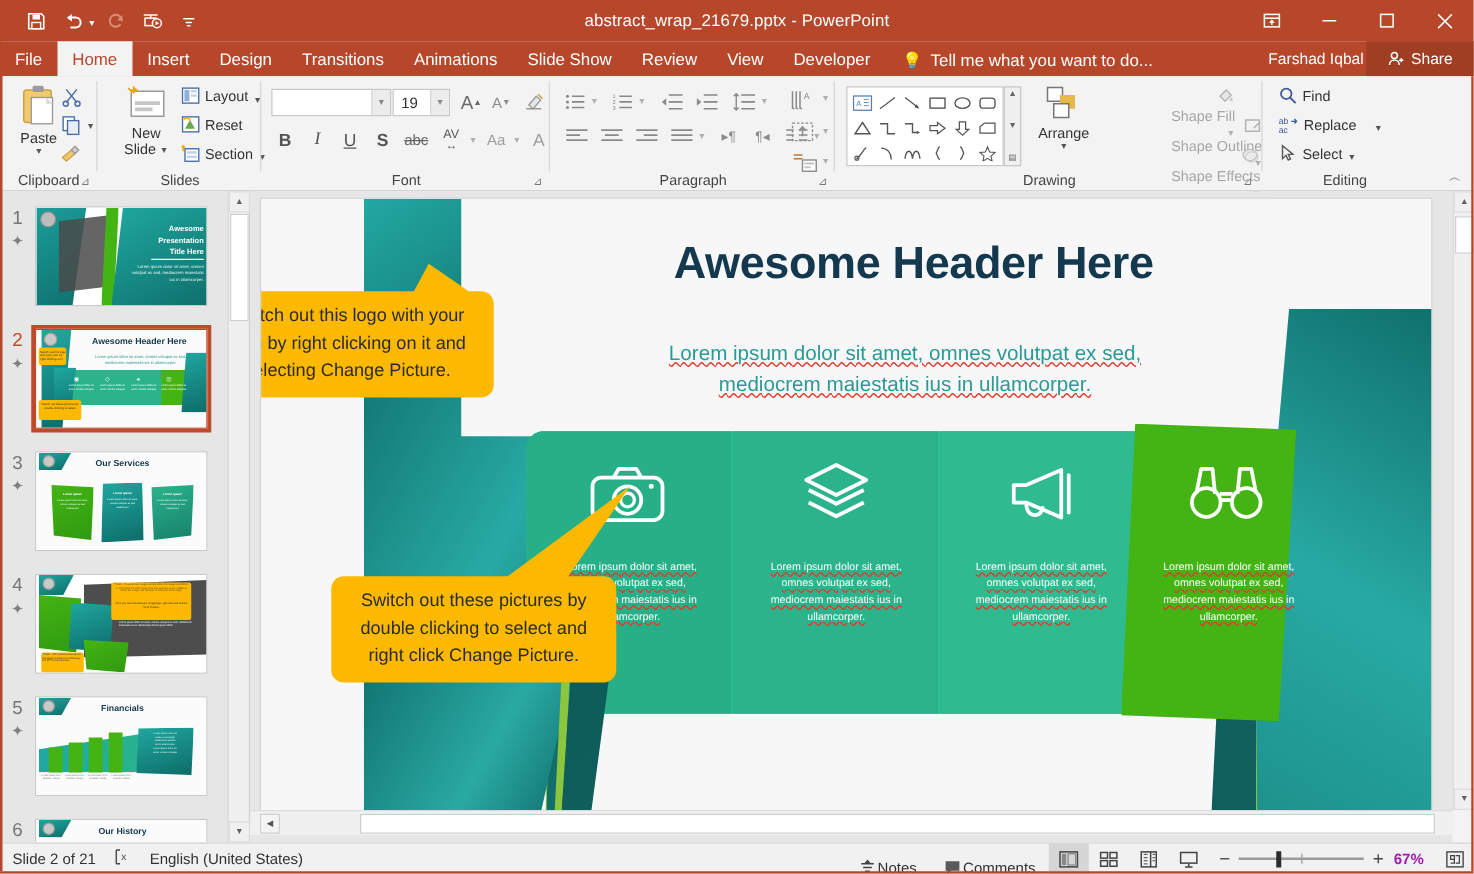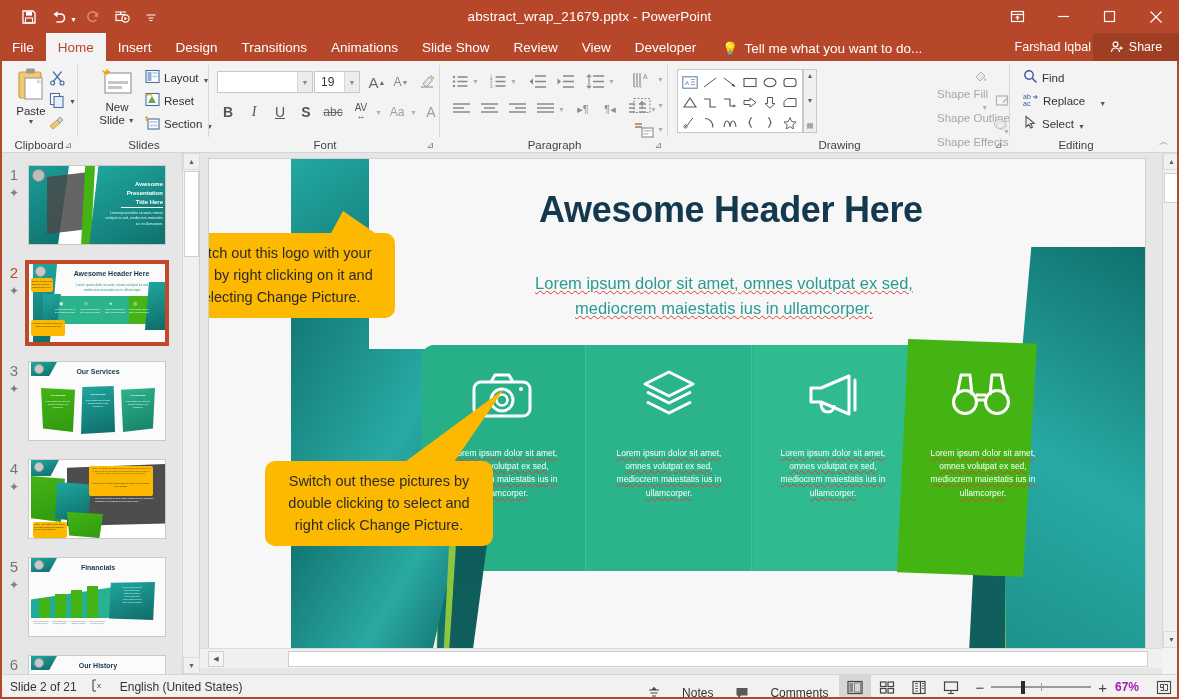--- a/index.html
+++ b/index.html
@@ -198,21 +198,21 @@
   .callout-tail { position: absolute; z-index: 39; }
 
   
   .statusbar {
     position: absolute; left: 0; top: 674px; width: 1179px; height: 25px;
     background: #f1f1f1; border-top: 1px solid #d6d6d6;
     display: flex; align-items: center; font-size: 12px; color: #333;
   }
   .sb-left { display: flex; align-items: center; gap: 14px; padding-left: 10px; }
   .sb-right { margin-left: auto; display: flex; align-items: center; height: 25px; }
-  .sb-item { display: flex; align-items: flex-end; gap: 21px; padding: 0 11px; height: 25px; }
+  .sb-item { display: flex; align-items: flex-start; gap: 1px; padding: 12px 11px; height: 25px; }
   .view-btn {
     width: 32px; height: 25px; display: flex; align-items: center; justify-content: center;
     color: #444;
   }
   .view-btn.active { background: #d6d6d6; }
   .zoom-slider { display: flex; align-items: center; gap: 7px; padding: 0 8px; }
   .zs-track { position: relative; width: 100px; height: 12px; }
   .zs-line { position: absolute; top: 5px; left: 0; width: 100px; height: 2px; background: #9b9b9b; }
   .zs-tick { position: absolute; top: 2px; left: 50px; width: 1px; height: 8px; background: #9b9b9b; }
   .zs-knob { position: absolute; top: 0; left: 30px; width: 4px; height: 13px; background: #2b2b2b; }
@@ -636,20 +636,29 @@
               <path d="M8 1.5 9.7 5.6 14 6 10.8 8.9 11.7 13 8 10.7 4.3 13l.9-4.1L2 6l4.3-.4z" fill="none" stroke="#555" stroke-width=".9"></path>
             </svg>
           </div>
       </div>
       <div class="galscroll" style="left:134px;top:8px;height:64px;">
         <span>▲</span>
         <span>▼</span>
         <span>▤</span>
       </div>
 
+      <div class="bigbtn" style="left:152px;top:6px;width:60px;">
+        <svg width="38" height="34" viewBox="0 0 38 34">
+            <rect x="6" y="3" width="12" height="11" fill="#fff" stroke="#777" stroke-width="1.2"></rect>
+            <rect x="16" y="9" width="12" height="11" fill="#e8b84b"></rect>
+            <rect x="11" y="16" width="12" height="11" fill="#fff" stroke="#777" stroke-width="1.2"></rect>
+          </svg>
+        <span>Arrange</span>
+        <span class="caret">▼</span>
+      </div>
 
       <div class="smallitem dim" style="left:268px;top:8px;">
         <svg width="15" height="15" viewBox="0 0 15 15">
             <path d="M3 8 8 3l4 4-5 5z" fill="#e7e7e7" stroke="#b3b3b3" stroke-width="1"></path>
             <path d="M12.5 9c1 1.5 1 3-0.5 3s-1.5-1.5-.5-3z" fill="#c9c9c9"></path>
           </svg>
         <span>Shape Fill</span>
         <span class="caret dim">▼</span>
       </div>
       <div class="smallitem dim" style="left:268px;top:32px;">

